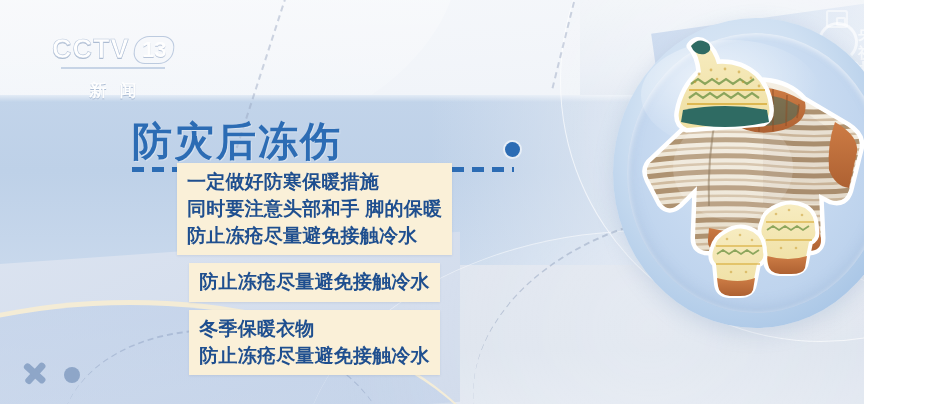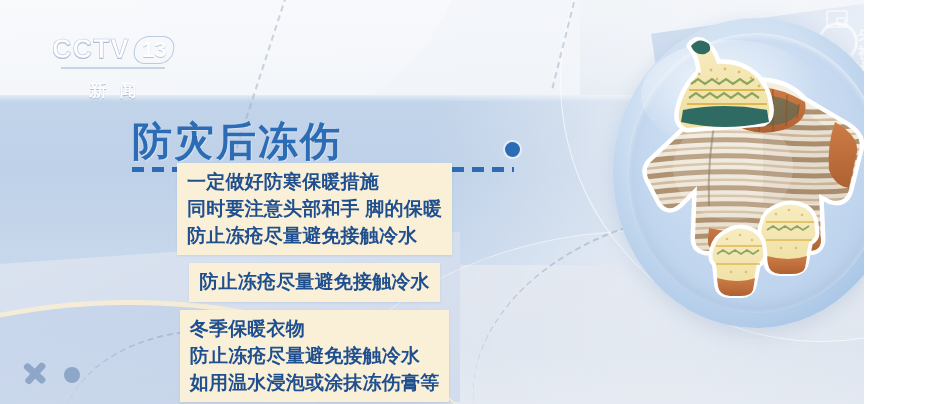--- a/index.html
+++ b/index.html
@@ -336,21 +336,20 @@
       <div class="tline">防止冻疮尽量避免接触冷水</div>
     </div>
 
     <div class="tbox">
       <div class="tline">防止冻疮尽量避免接触冷水</div>
     </div>
 
     <div class="tbox">
       <div class="tline">冬季保暖衣物</div>
       <div class="tline">防止冻疮尽量避免接触冷水</div>
-      <div class="tline">如用温水浸泡或涂抹冻伤膏等</div>
     </div>
 
   </div>
 
   <div class="illus">
     <div class="illus-outer"></div>
     <div class="illus-ring"></div>
     <div class="illus-gloss"></div>
     <span class="sr-only">冬季保暖衣物：条纹毛衣、针织帽、手套</span>
 

